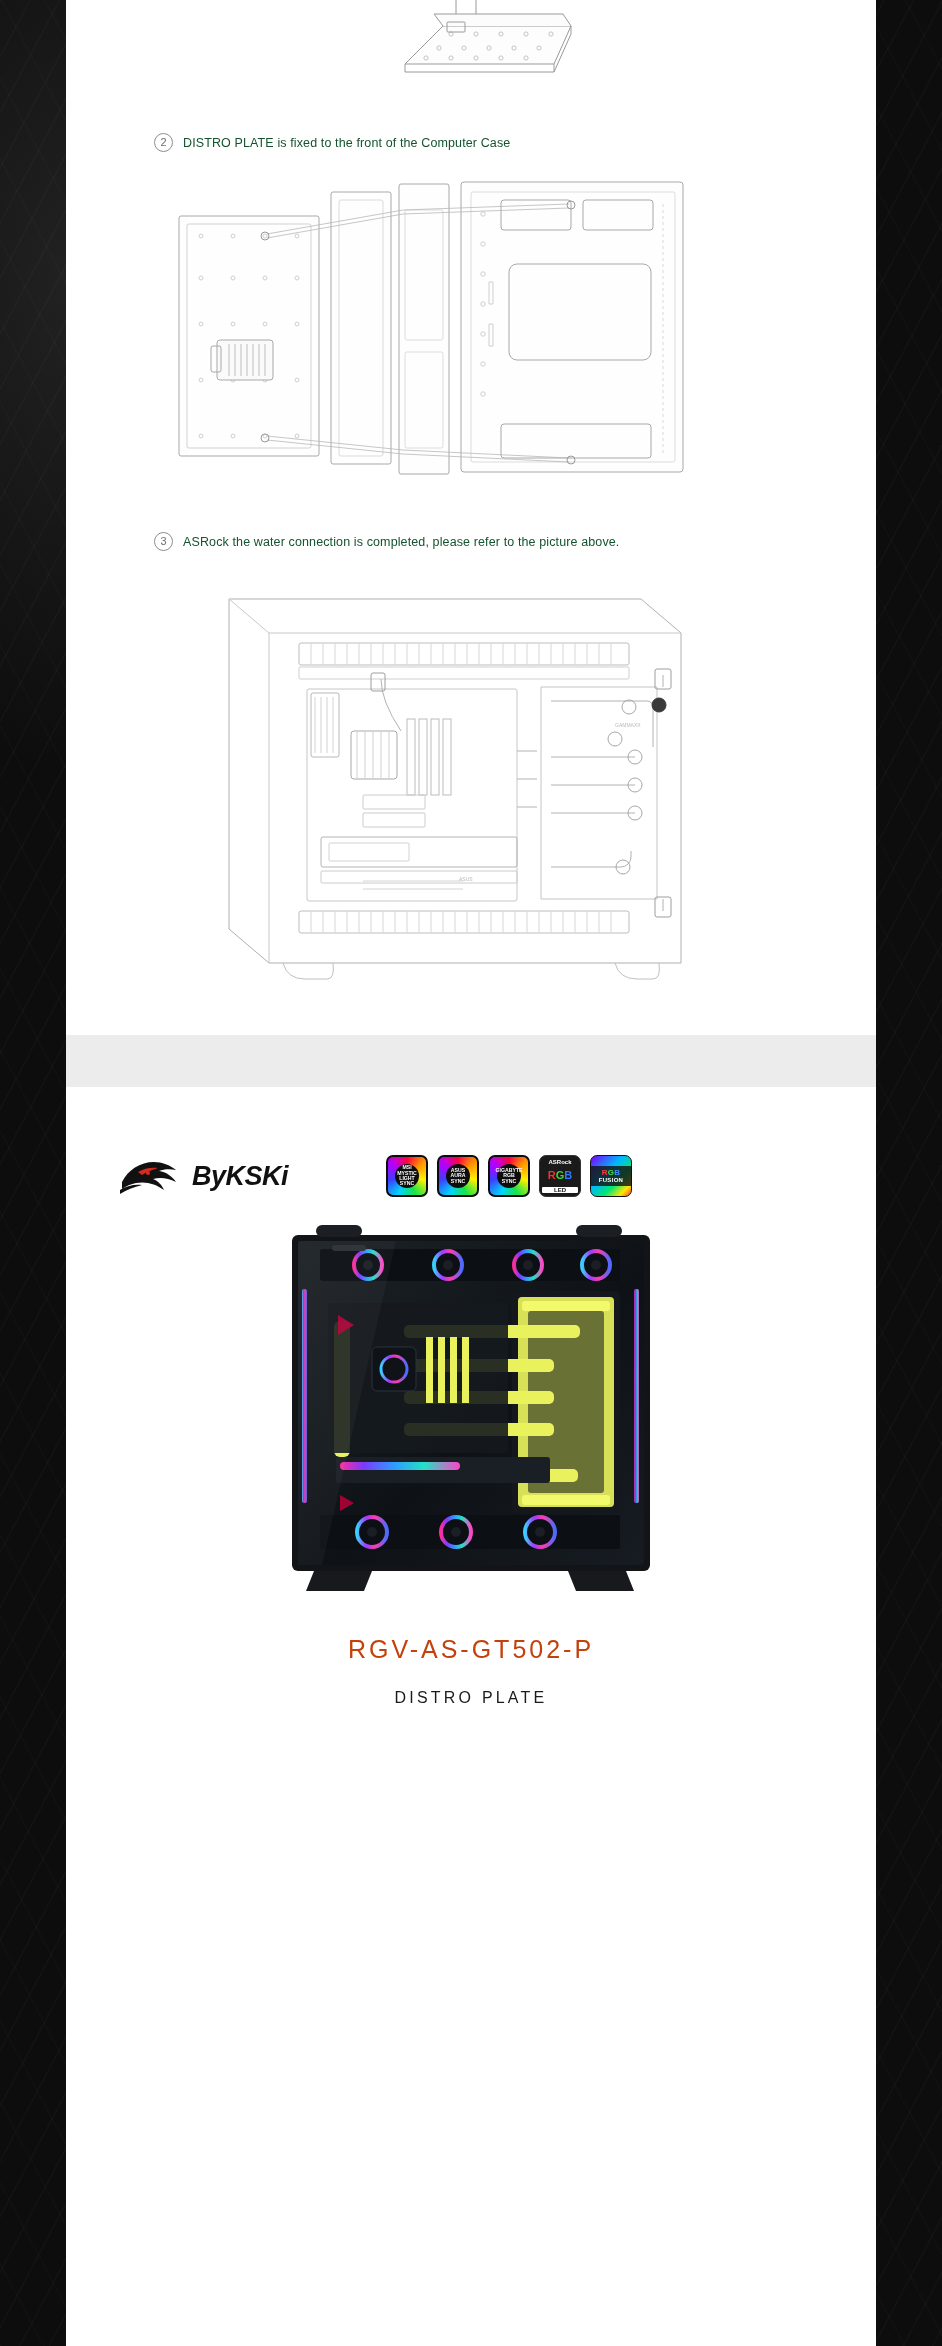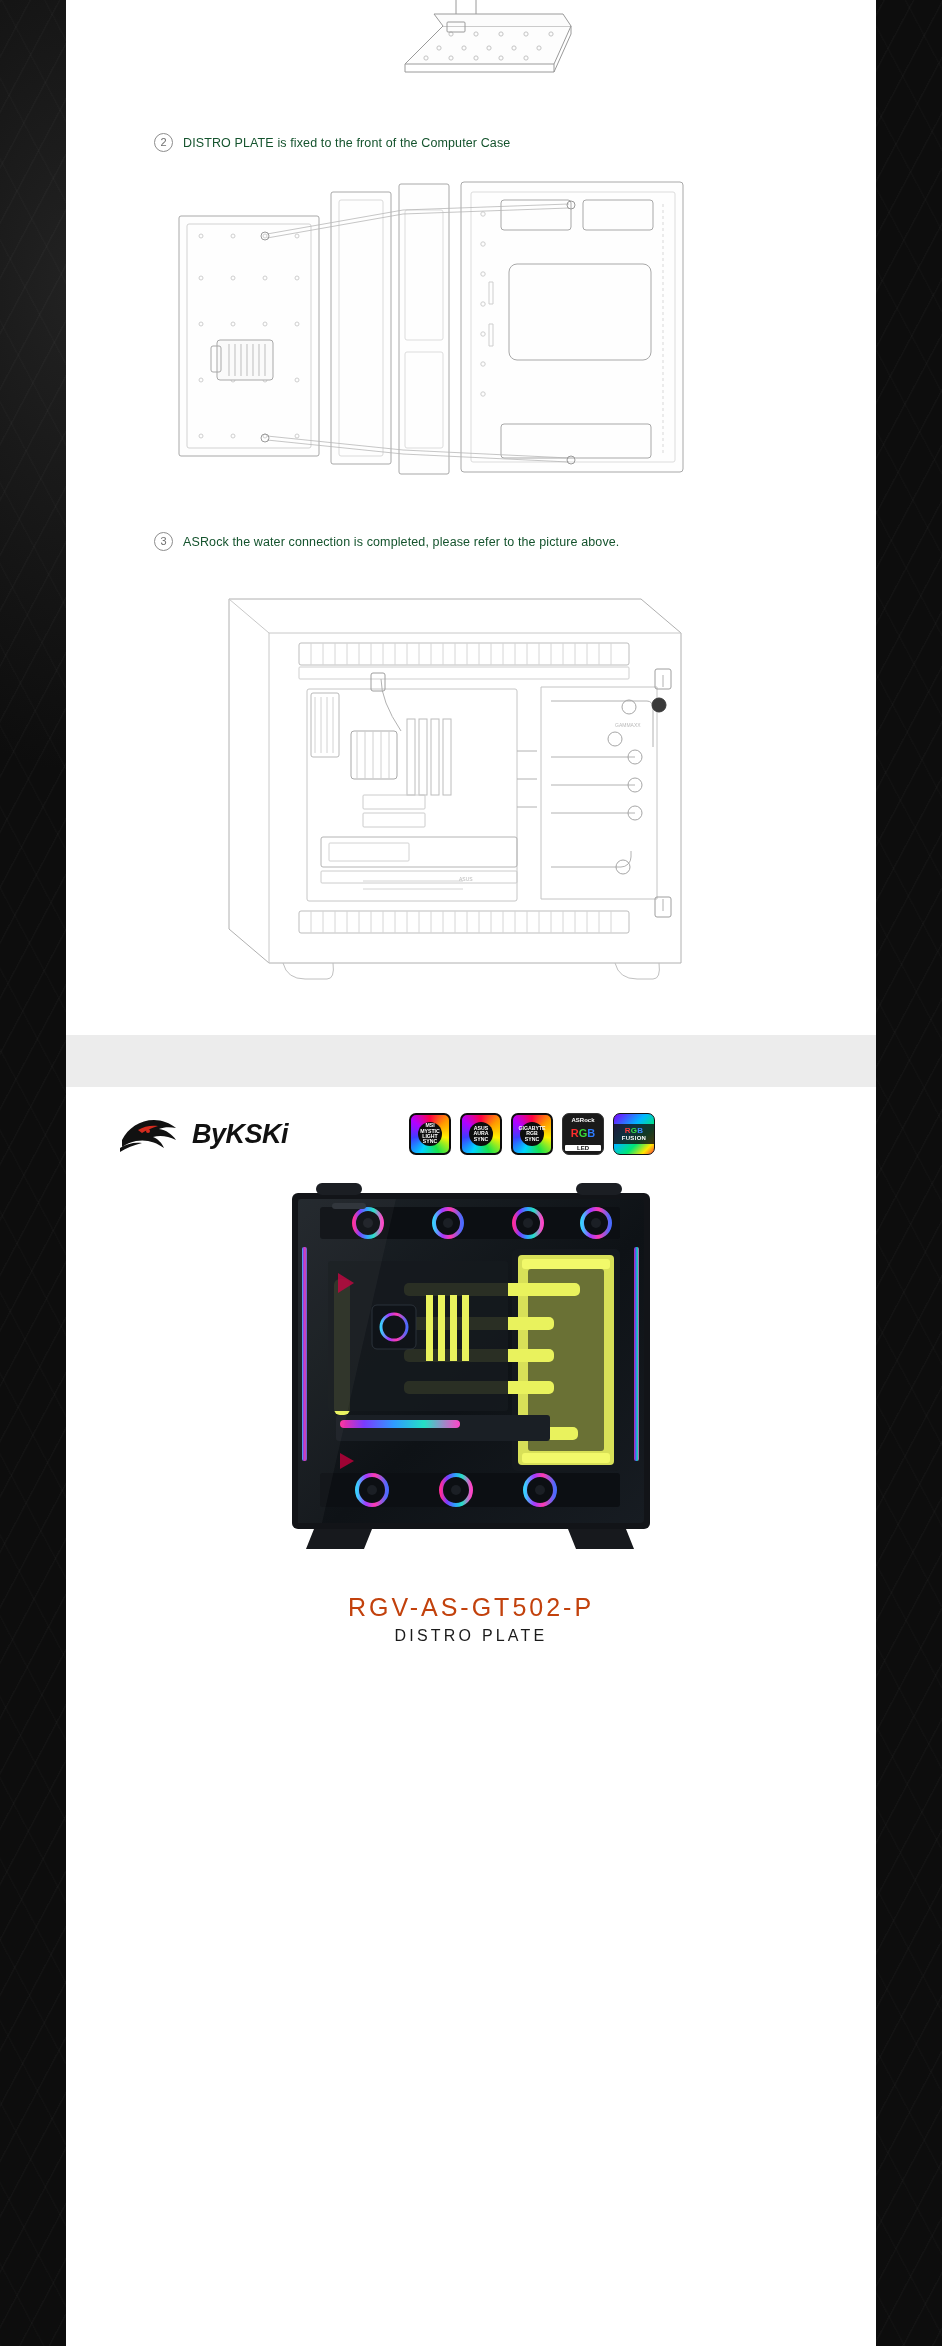--- a/index.html
+++ b/index.html
@@ -70,41 +70,41 @@
   .grey-band {
     height: 52px;
     background: #ececec;
     margin-top: 34px;
   }
 
   
   .brand-row {
     display: flex;
     align-items: center;
-    padding: 26px 0 0 52px;
+    padding: 68px 0 0 52px;
     gap: 0;
   }
   .logo-wrap {
     display: flex;
     align-items: center;
     gap: 6px;
     width: 260px;
   }
   .logo-text {
     font-size: 27px;
     font-weight: bold;
     font-style: italic;
     letter-spacing: -0.5px;
     color: #111;
   }
   .badges {
     display: flex;
     gap: 9px;
     align-items: center;
-    margin-left: 31px;
+    margin-left: 8px;
   }
   .badge {
     width: 42px; height: 42px;
     border-radius: 7px;
     display: flex;
     flex-direction: column;
     align-items: center;
     justify-content: center;
     color: #fff;
     font-size: 6px;
@@ -175,21 +175,21 @@
     letter-spacing: 3px;
     color: #c2410c;
     margin-top: 26px;
     font-weight: 500;
   }
   .caption-sub {
     text-align: center;
     font-size: 16px;
     letter-spacing: 3.2px;
     color: #1b1b1b;
-    margin-top: 5px;
+    margin-top: 25px;
   }
 </style>
 </head>
 <body>
 
 <div class="bg-streaks"></div>
 
 <div class="page">
 
   <svg class="fig" width="400" height="95" viewBox="0 0 400 95" style="margin-top:-8px;">

